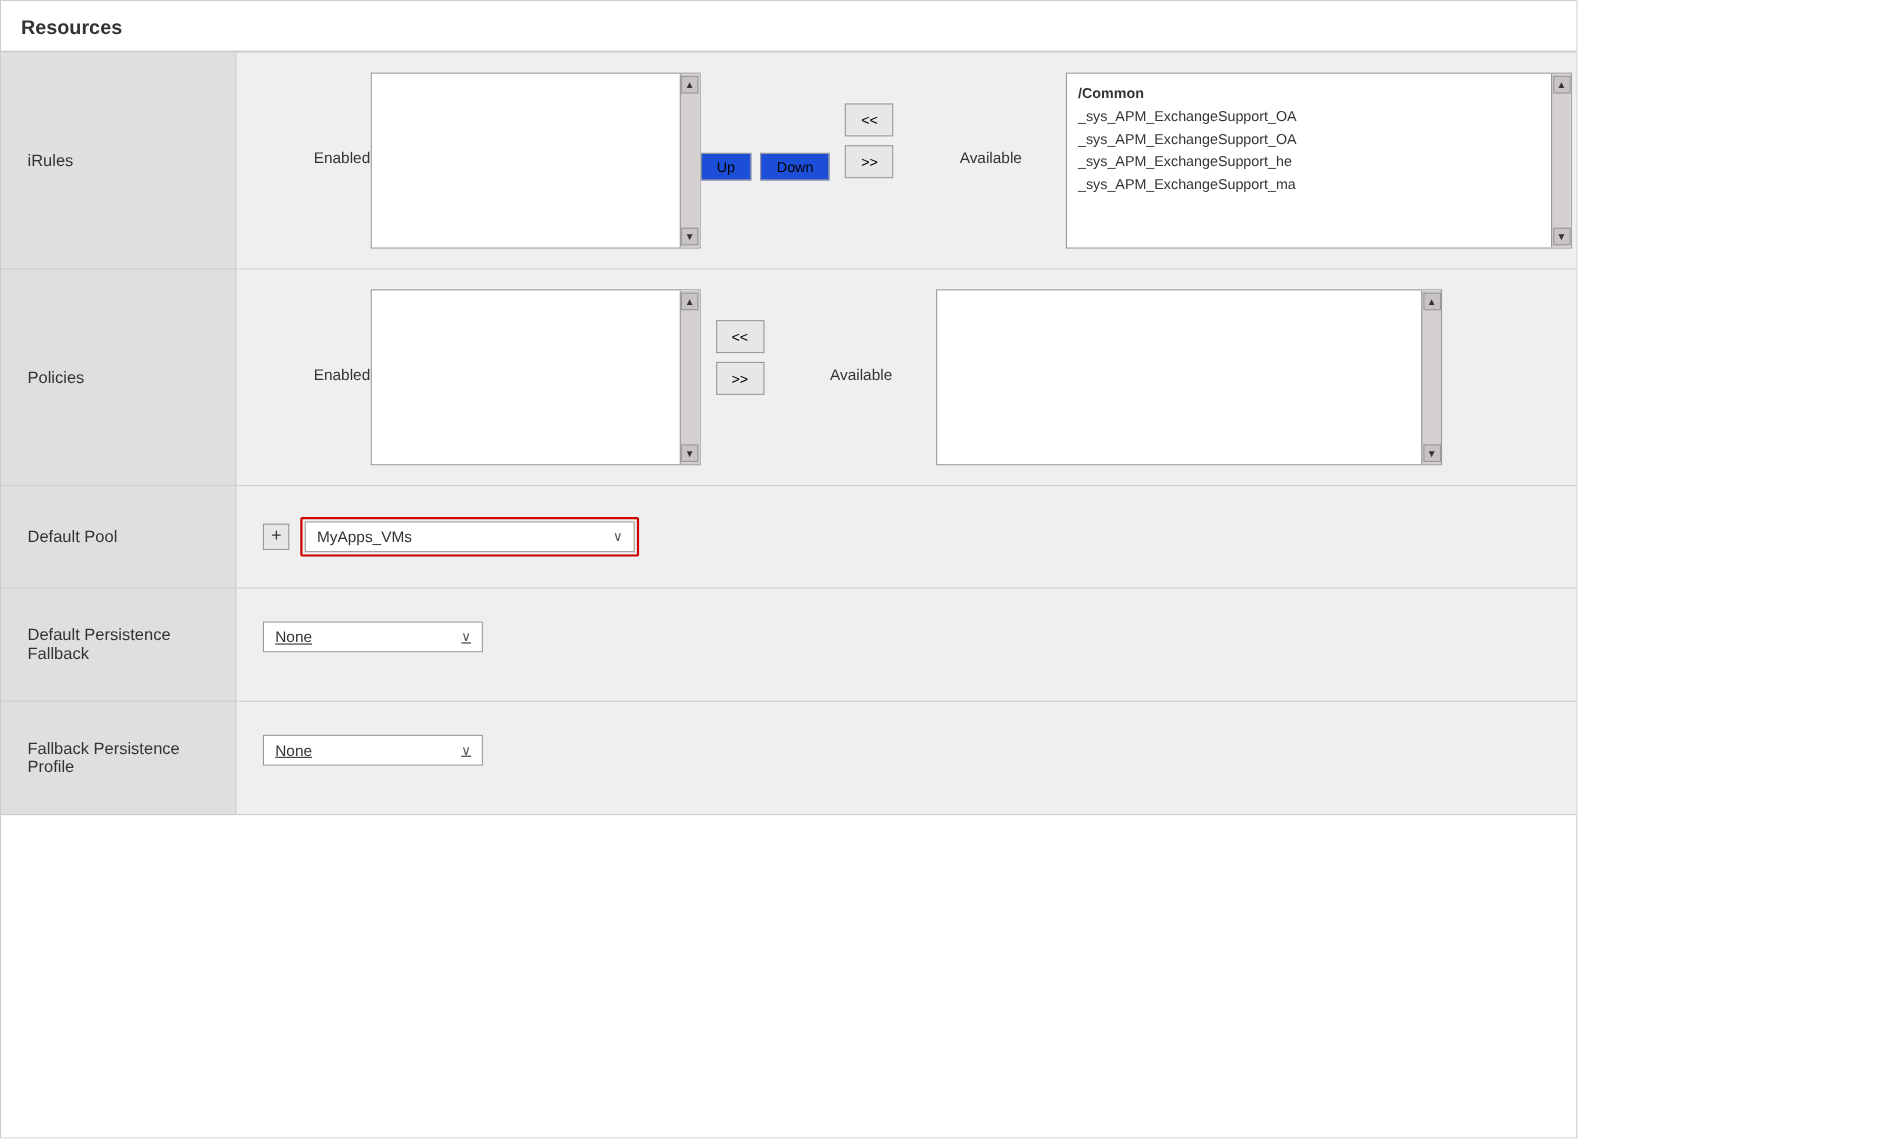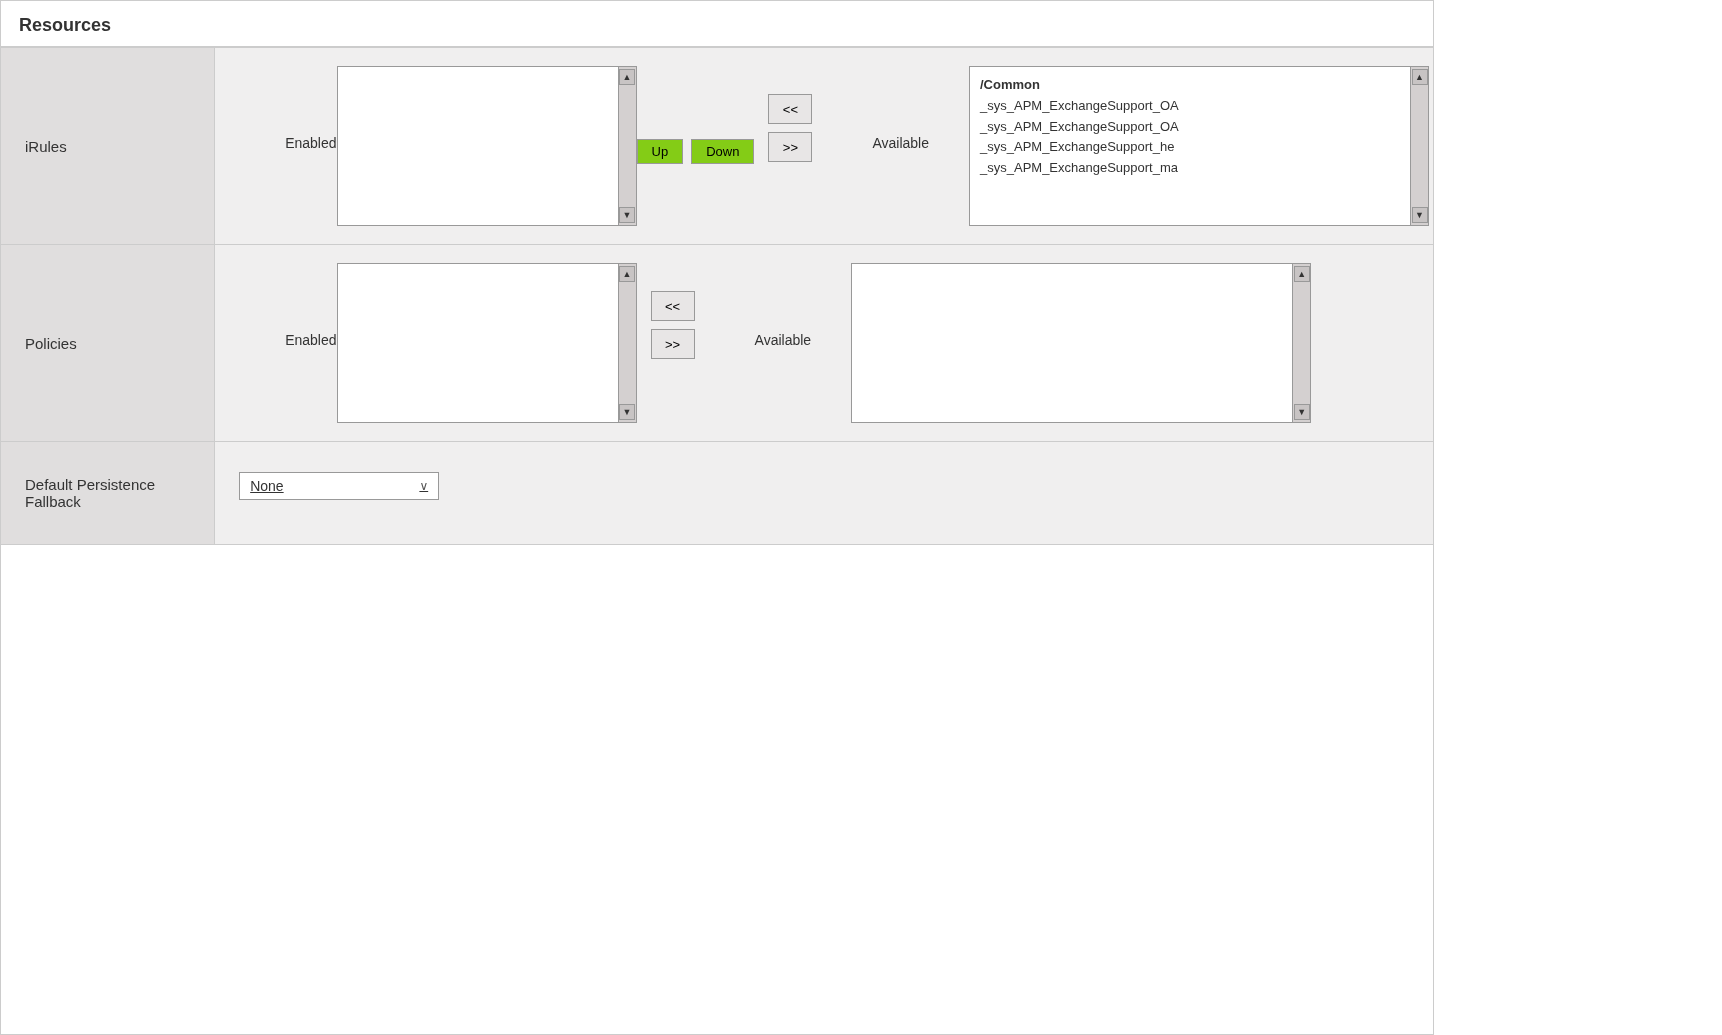--- a/index.html
+++ b/index.html
@@ -133,21 +133,21 @@
       align-items: center;
       justify-content: center;
     }
     .up-down-buttons {
       display: flex;
       gap: 8px;
       margin-top: 10px;
     }
     .up-down-btn {
       padding: 4px 14px;
-      background: #84cc16;
+      background: #1d4ed8;
       border: 1px solid #999;
       cursor: pointer;
       font-size: 13px;
     }
     
     .pool-row-content {
       display: flex;
       align-items: center;
       gap: 10px;
       padding: 10px 0;
@@ -299,29 +299,54 @@
                   <div class="scroll-arrow">▼</div>
                 </div>
               </div>
             </div>
           </div>
 
         </div>
       </td>
     </tr>
 
+    <tr>
+      <td class="label-cell">Default Pool</td>
+      <td class="content-cell">
+        <div class="pool-row-content">
+          <div class="plus-btn">+</div>
+          <div class="dropdown-highlighted">
+            <div class="dropdown">
+              <span>MyApps_VMs</span>
+              <span class="chevron">∨</span>
+            </div>
+          </div>
+        </div>
+      </td>
+    </tr>
 
     <tr>
       <td class="label-cell">Default Persistence Fallback</td>
       <td class="content-cell">
         <div class="persistence-row-content">
           <div class="dropdown dropdown-small">
             <span>None</span>
             <span class="chevron">∨</span>
           </div>
         </div>
       </td>
     </tr>
 
+    <tr>
+      <td class="label-cell">Fallback Persistence Profile</td>
+      <td class="content-cell">
+        <div class="persistence-row-content">
+          <div class="dropdown dropdown-small">
+            <span>None</span>
+            <span class="chevron">∨</span>
+          </div>
+        </div>
+      </td>
+    </tr>
 
   </tbody>
     </table>
 </div>
 
 </body></html>

